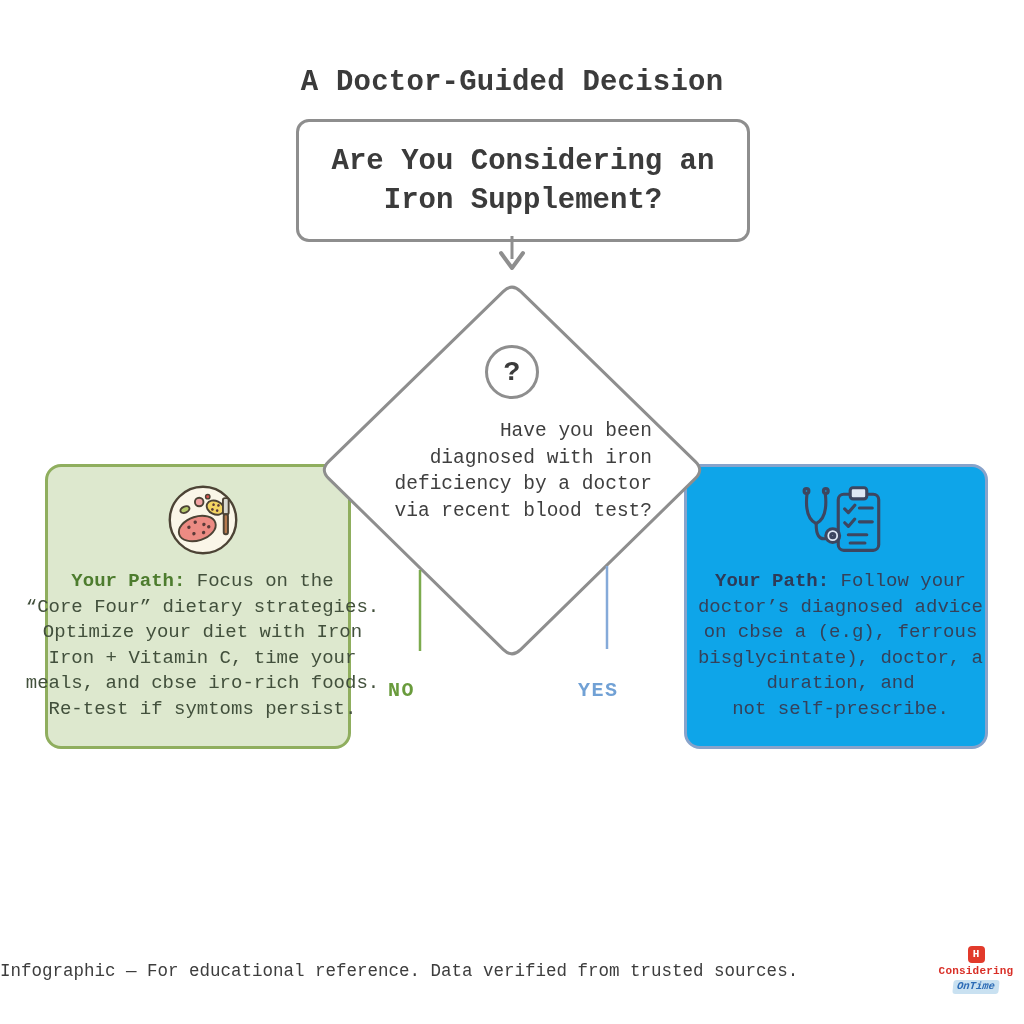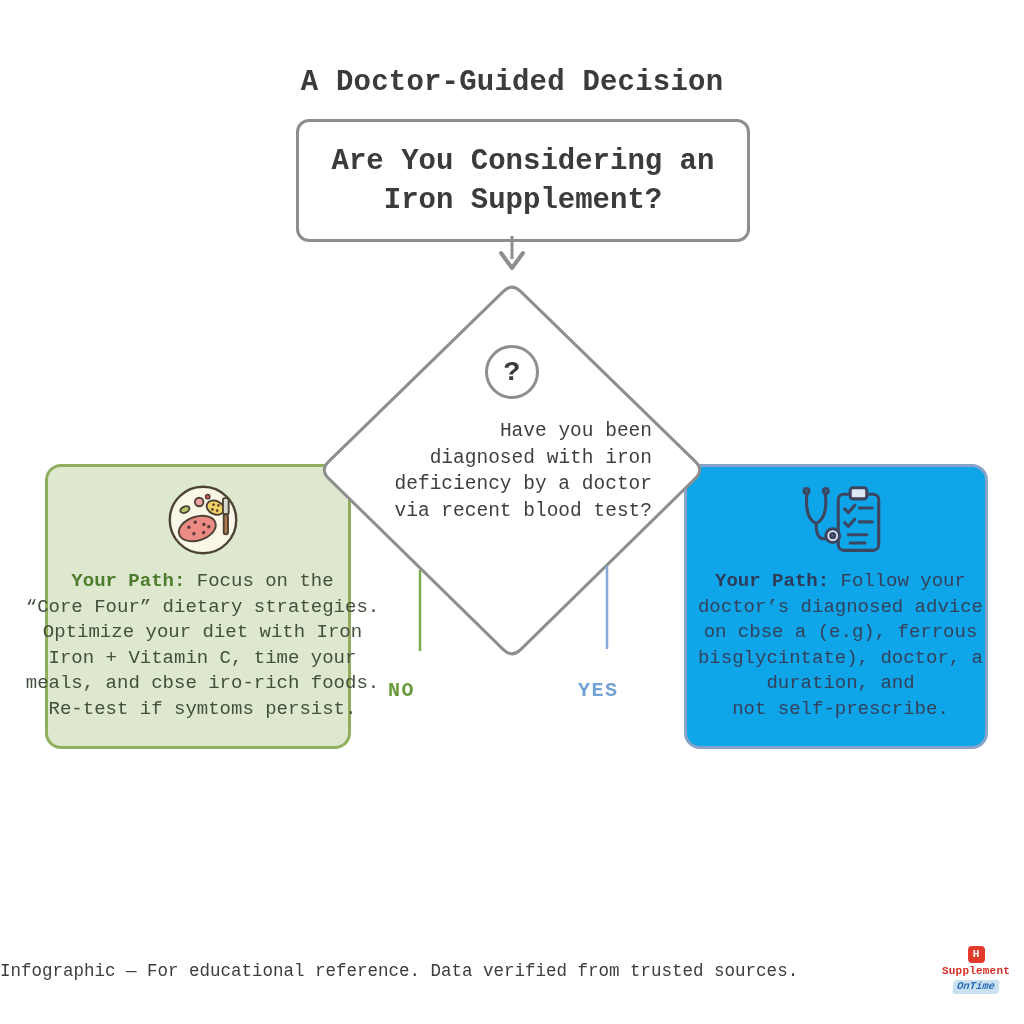--- a/index.html
+++ b/index.html
@@ -160,17 +160,17 @@
     </div>
   </div>
 
   <div class="branch-label no-label">NO</div>
   <div class="branch-label yes-label">YES</div>
 
   <div class="footer">Infographic — For educational reference. Data verified from trusted sources.</div>
 
   <div class="logo">
     <div class="logo-badge">H</div>
-    <div class="logo-name">Supplement</div>
+    <div class="logo-name">Considering</div>
     <div><span class="logo-suffix">OnTime</span></div>
   </div>
 
 </div>
 
 </body></html>

